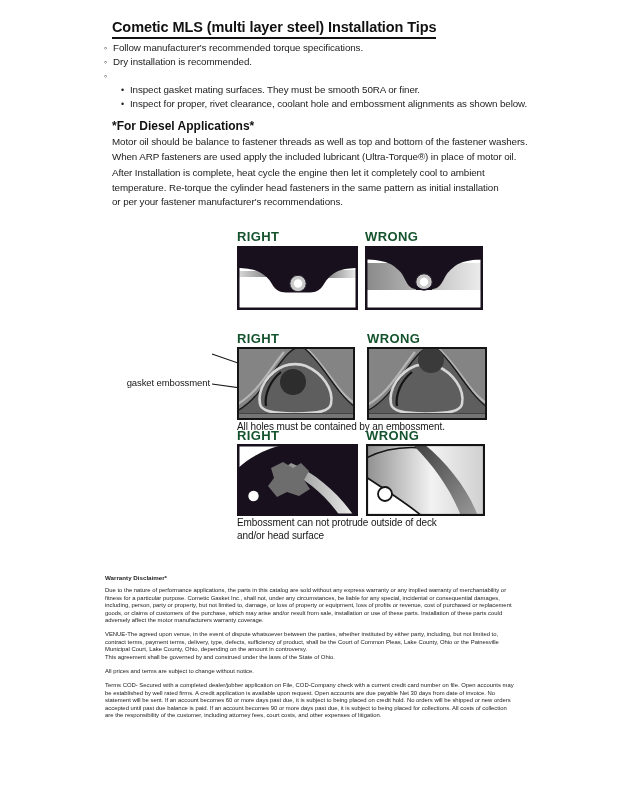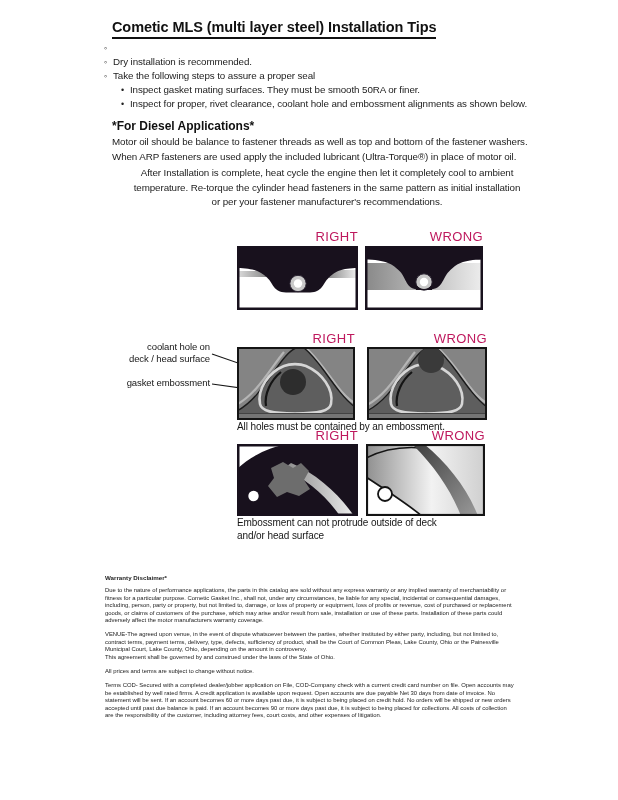--- a/index.html
+++ b/index.html
@@ -12,24 +12,24 @@
          border-bottom:2.2px solid #111;padding-bottom:2px;margin:0;display:inline-block;letter-spacing:-0.1px;}
 
   .tips{left:104px;top:43px;width:430px;list-style:none;margin:0;padding:0;font-size:9.8px;letter-spacing:-0.1px;}
   .tips li{margin:0 0 3.6px 0;display:flex;align-items:flex-start;line-height:10.5px;}
   .tips li.lvl2{margin-left:17px;}
   .tips .b{width:9px;flex:0 0 9px;font-size:9px;line-height:10.5px;color:#222;}
 
   .diesel-h{left:112px;top:119px;font-size:12px;font-weight:bold;color:#111;}
   .para{left:112px;width:430px;font-size:9.8px;line-height:14.6px;letter-spacing:-0.1px;margin:0;}
   .p1{top:135px;}
-  .p2{top:166px;text-align:center;}
+  .p2{top:166px;}
   .p3{top:206px;}
 
-  .dg-label{font-size:13px;font-weight:normal;letter-spacing:0.4px;color:#be185d;text-align:right;}
+  .dg-label{font-size:13px;font-weight:bold;letter-spacing:0.4px;color:#14532d;text-align:left;}
   .dg-caption{font-size:10px;letter-spacing:-0.1px;color:#161616;line-height:12.5px;}
   .dg-caption.center{}
   .dg-box{line-height:0;}
 
   .ann{font-size:9.5px;line-height:11.5px;color:#161616;text-align:right;letter-spacing:-0.1px;}
 
   .warranty{left:105px;top:574px;width:416px;font-size:5.9px;line-height:7.4px;color:#222;letter-spacing:0;}
   .warranty .w-head{font-weight:bold;font-size:6.2px;margin:0 0 6px 0;}
   .warranty p{margin:0 0 7px 0;}
 
@@ -60,28 +60,28 @@
           <stop offset="1" stop-color="#9a9a9a"></stop>
       </linearGradient>
     </defs>
   </svg>
 
   <h1 class="abs title">Cometic MLS (multi layer steel) Installation Tips</h1>
 
   <ul class="abs tips">
     <li class="lvl1">
       <span class="b">◦</span>
+      <span>Follow manufacturer's recommended torque specifications.</span>
       </li>
     <li class="lvl1">
       <span class="b">◦</span>
       <span>Dry installation is recommended.</span>
       </li>
     <li class="lvl1">
       <span class="b">◦</span>
-      <span>Take the following steps to assure a proper seal</span>
       </li>
     <li class="lvl2">
       <span class="b">•</span>
       <span>Inspect gasket mating surfaces.  They must be smooth 50RA or finer.</span>
       </li>
     <li class="lvl2">
       <span class="b">•</span>
       <span>Inspect for proper, rivet clearance, coolant hole and embossment alignments as shown below.</span>
       </li>
   </ul>
@@ -116,22 +116,20 @@
       <circle cx="59" cy="36" r="8.2" fill="#c9c9c9" stroke="#27202e" stroke-width="1"></circle>
       <circle cx="59" cy="36" r="4.2" fill="#ffffff"></circle>
       <path d="M51,39 Q59,47 67,39 L67,44 L51,44 Z" fill="#18111d"></path>
       <rect x="1.25" y="1.25" width="115.5" height="61.5" fill="none" stroke="#18111d" stroke-width="2.5"></rect>
     </svg>
   </div>
 
   <div class="abs dg-label" style="left:237px;top:331px;width:118px">RIGHT</div>
   <div class="abs dg-label" style="left:367px;top:331px;width:120px">WRONG</div>
 
-  <div class="abs ann preline" style="left:106px;top:341px;width:104px">coolant hole on
-deck / head surface</div>
   <div class="abs ann" style="left:96px;top:377px;width:114px">gasket embossment</div>
   <svg class="abs" style="left:205px;top:346px" width="95" height="52">
     <line x1="7" y1="8" x2="85" y2="35" stroke="#161616" stroke-width="1.1"></line>
     <line x1="7" y1="38" x2="57" y2="45" stroke="#161616" stroke-width="1.1"></line>
   </svg>
 
   <div class="abs dg-box" style="left:237px;top:347px">
     <svg width="118" height="73" viewBox="0 0 118 73">
       <rect x="0" y="0" width="118" height="73" fill="#848484"></rect>
       <path d="M-1,58 C20,47 33,22 47,5" fill="none" stroke="#b5b5b5" stroke-width="2.2"></path>

